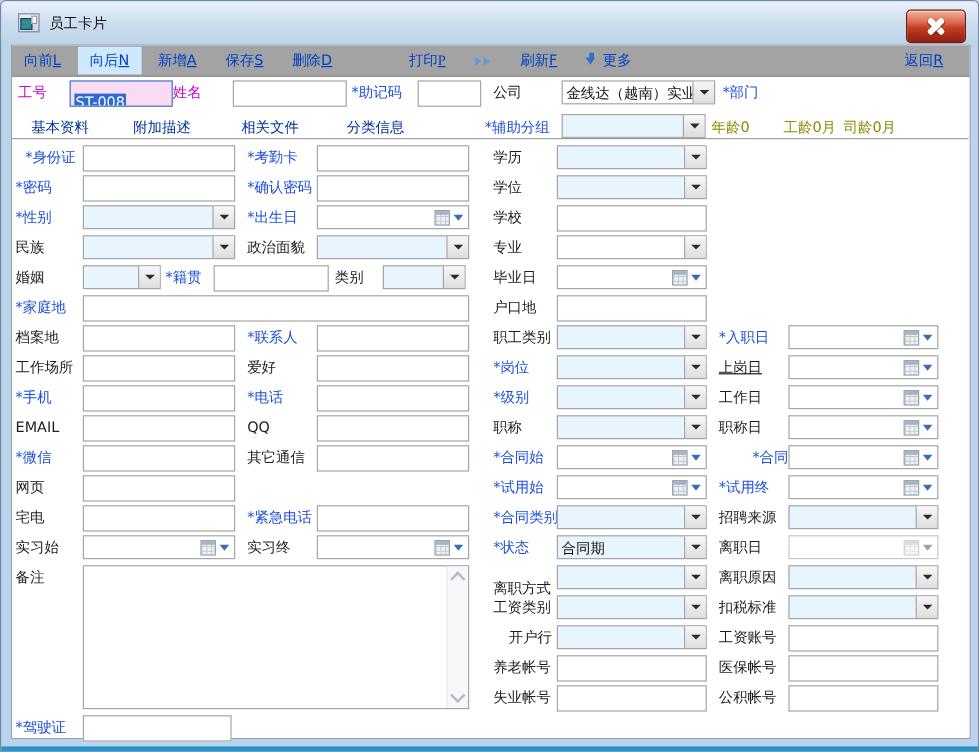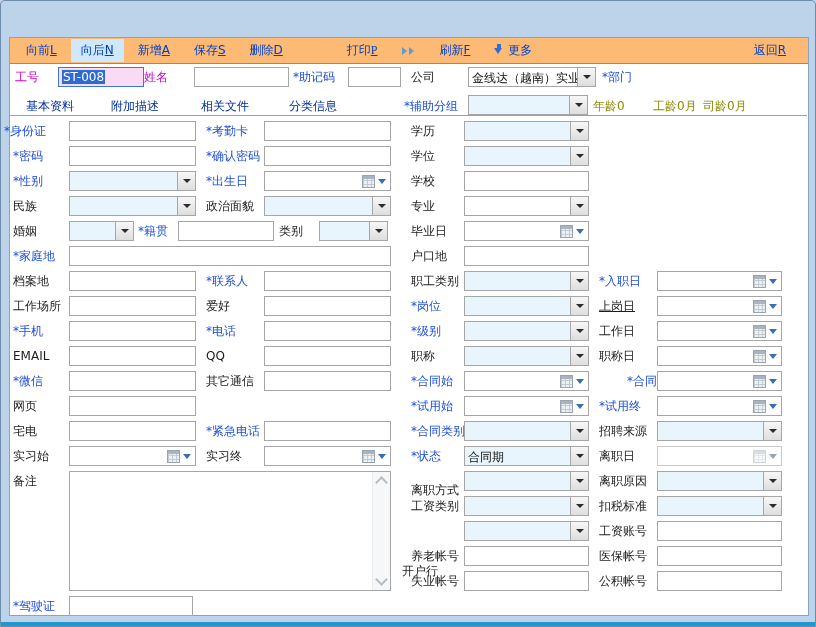--- a/index.html
+++ b/index.html
@@ -17,40 +17,40 @@
   .close-btn{position:absolute;right:10px;top:7px;width:48px;height:26px;border:1px solid #7c1c12;border-radius:4px;
        background:linear-gradient(#f2b39d,#da6448 40%,#c23c24 55%,#8e1f10);box-shadow:inset 0 1px 0 rgba(255,255,255,.5);cursor:pointer;}
   .close-btn::before,.close-btn::after{content:'';position:absolute;left:50%;top:50%;width:17px;height:5px;background:#fff;
        border-radius:2px;box-shadow:0 1px 1px rgba(90,10,5,.55);}
   .close-btn::before{transform:translate(-50%,-50%) rotate(45deg);}
   .close-btn::after{transform:translate(-50%,-50%) rotate(-45deg);}
   .client{position:absolute;left:8px;top:36px;width:800px;height:579px;background:#fff;border:1px solid #8aa4bf;box-sizing:border-box;}
   .accent-band{position:absolute;left:0;top:621px;width:816px;height:4px;background:#2496cf;}
   .dark-band{position:absolute;left:0;top:625px;width:816px;height:2px;background:#0d4066;}
 
-  .toolbar{position:absolute;left:9px;top:37px;width:798px;height:26px;background:#fdba74;
-       border-bottom:1px solid #8c8c8c;box-sizing:border-box;display:flex;align-items:center;padding-left:6px;}
+  .toolbar{position:absolute;left:9px;top:37px;width:798px;height:26px;background:#a3a3a3;
+       border-bottom:1px solid #8c8c8c;box-sizing:border-box;display:flex;align-items:center;}
   .tb-item{color:#0040c8;white-space:nowrap;cursor:pointer;padding:3px 10px;margin-right:4px;}
   .tb-item u{text-decoration:underline;}
   .tb-item.active{background:#cfe8fb;}
   .tb-item.gap{margin-left:40px;font-family:Liberation Serif, serif;}
   .tb-back{margin-left:auto;margin-right:12px;}
   .tri-r{display:inline-block;width:0;height:0;border-top:4px solid transparent;border-bottom:4px solid transparent;
        border-left:5px solid #5b9bd5;margin:0 1px;}
   .darr{position:relative;width:9px;height:11px;display:inline-block;margin-right:5px;vertical-align:-1px;}
   .darr::before{content:'';position:absolute;left:2.5px;top:0;width:4px;height:5px;background:#2f6fd0;}
   .darr::after{content:'';position:absolute;left:0;top:4px;border-left:4.5px solid transparent;border-right:4.5px solid transparent;
        border-top:6px solid #2f6fd0;}
 
   .lbl{position:absolute;height:20px;line-height:20px;white-space:nowrap;color:#1c1c1c;}
   .lbl.req{color:#1d4ed8;}
   .lbl.mag{color:#cc00cc;}
   .olive{position:absolute;height:20px;line-height:20px;color:#8a8a00;white-space:nowrap;}
 
-  .txt{position:absolute;box-sizing:border-box;height:20px;background:#fff;border:1px solid #a6a6a6;padding:2px 3px;overflow:hidden;white-space:nowrap;}
+  .txt{position:absolute;box-sizing:border-box;height:20px;background:#fff;border:1px solid #a6a6a6;padding:10px 3px;overflow:hidden;white-space:nowrap;text-decoration:underline;}
   .emp-input{background:#f9dcf3;border:1px solid #3c79c8;}
   .sel{background:#2e6bd0;color:#fff;padding:0 1px;}
 
   .dd{position:absolute;box-sizing:border-box;height:20px;border:1px solid #a6a6a6;display:flex;align-items:stretch;background:#e9f5fd;}
   .dd.white{background:#fff;}
   .dd .val{flex:1;overflow:hidden;white-space:nowrap;padding:2px 3px;color:#111;}
   .dd .btn{width:17px;border-left:1px solid #a6a6a6;background:linear-gradient(#f7f7f7,#dedede);
        display:flex;align-items:center;justify-content:center;cursor:pointer;}
   .tri-dd{width:0;height:0;border-left:4px solid transparent;border-right:4px solid transparent;border-top:4px solid #2b2b2b;}
 
@@ -72,20 +72,25 @@
   .sb .up{top:6px;transform:rotate(135deg);}
   .sb .dn{bottom:6px;transform:rotate(-45deg);}
 
   .tab{position:absolute;top:95px;height:20px;line-height:20px;color:#00309c;cursor:pointer;white-space:nowrap;}
   .sepline{position:absolute;background:#9f9f9f;}
 </style>
 </head>
 <body>
 
 <div class="window">
+  <div class="titlebar">
+    <span class="title-icon"></span>
+    <span class="title-text">员工卡片</span>
+    <div class="close-btn"></div>
+  </div>
   <div class="client"></div>
 
   <div class="toolbar" id="toolbar">
       <div class="tb-item"><span>向前</span><u>L</u></div>
       <div class="tb-item active"><span>向后</span><u>N</u></div>
       <div class="tb-item"><span>新增</span><u>A</u></div>
       <div class="tb-item"><span>保存</span><u>S</u></div>
       <div class="tb-item"><span>删除</span><u>D</u></div>
       <div class="tb-item gap"><span>打印</span><u>P</u></div>
       <div class="tb-item"><span class="tri-r"></span><span class="tri-r"></span></div>
@@ -124,21 +129,21 @@
         <span class="tri-dd"></span>
       </span>
   </div>
   <div class="olive" style="left:592px;top:95px">年龄0</div>
   <div class="olive" style="left:652px;top:95px">工龄0月</div>
   <div class="olive" style="left:702px;top:95px">司龄0月</div>
 
   <div class="sepline" style="left:9px;top:114px;width:797px;height:1px"></div>
 
   <div id="form-area">
-      <div class="lbl req" style="left: 3px; top: 120px;">*身份证</div>
+      <div class="lbl req" style="left: 20px; top: 120px;">*身份证</div>
       <div class="txt" style="left: 68px; top: 120px; width: 127px;"></div>
       <div class="lbl req" style="left: 205px; top: 120px;">*考勤卡</div>
       <div class="txt" style="left: 263px; top: 120px; width: 127px;"></div>
       <div class="lbl" style="left: 410px; top: 120px;">学历</div>
       <div class="dd" style="left: 463px; top: 120px; width: 125px;">
         <span class="val"></span>
         <span class="btn">
           <span class="tri-dd"></span>
         </span>
       </div>
@@ -384,21 +389,21 @@
           <span class="tri-dd"></span>
         </span>
       </div>
       <div class="lbl" style="left: 598px; top: 495px;">扣税标准</div>
       <div class="dd" style="left: 656px; top: 495px; width: 125px;">
         <span class="val"></span>
         <span class="btn">
           <span class="tri-dd"></span>
         </span>
       </div>
-      <div class="lbl" style="left: 401px; top: 520px; margin-top: 40px;">开户行</div>
+      <div class="lbl" style="left: 423px; top: 520px;">开户行</div>
       <div class="dd" style="left: 463px; top: 520px; width: 125px;">
         <span class="val"></span>
         <span class="btn">
           <span class="tri-dd"></span>
         </span>
       </div>
       <div class="lbl" style="left: 598px; top: 520px;">工资账号</div>
       <div class="txt" style="left: 656px; top: 520px; width: 125px;"></div>
       <div class="lbl" style="left: 410px; top: 545px;">养老帐号</div>
       <div class="txt" style="left: 463px; top: 545px; width: 125px;"></div>

